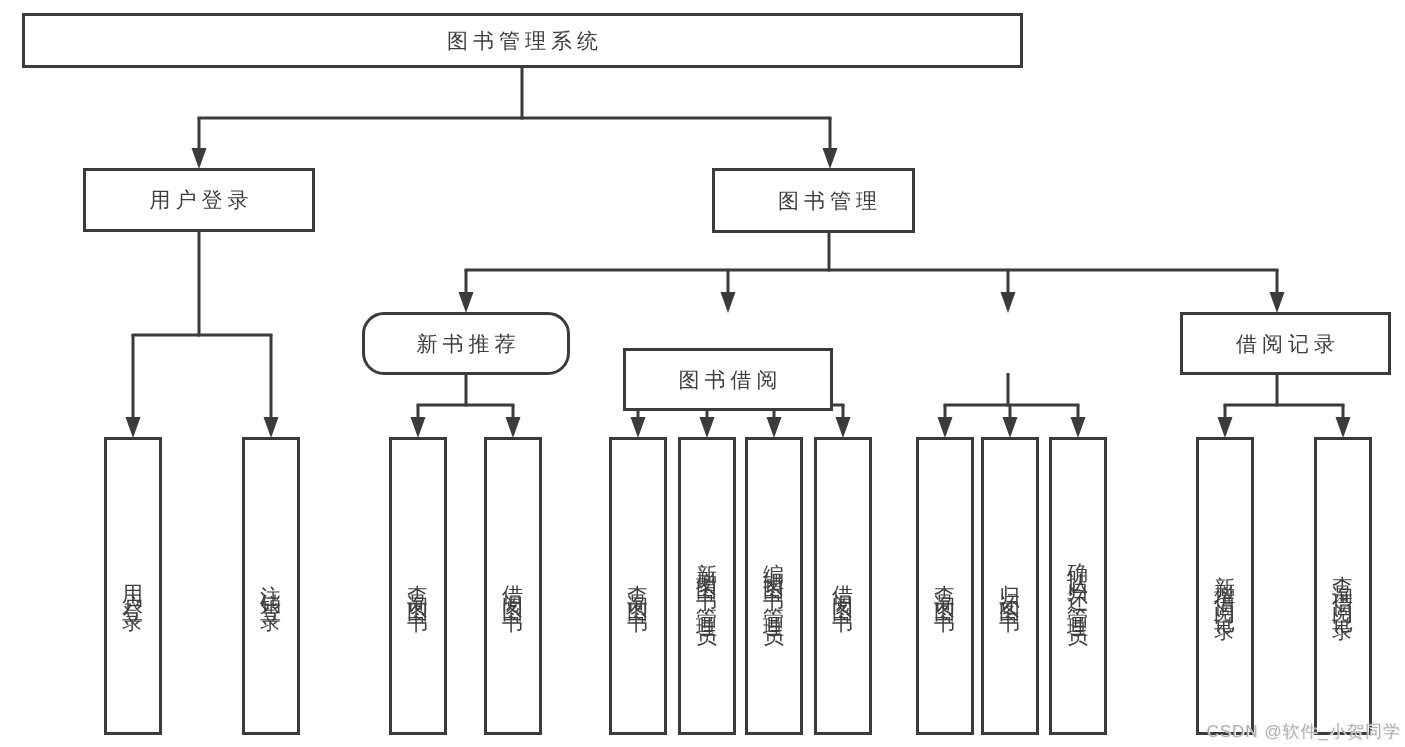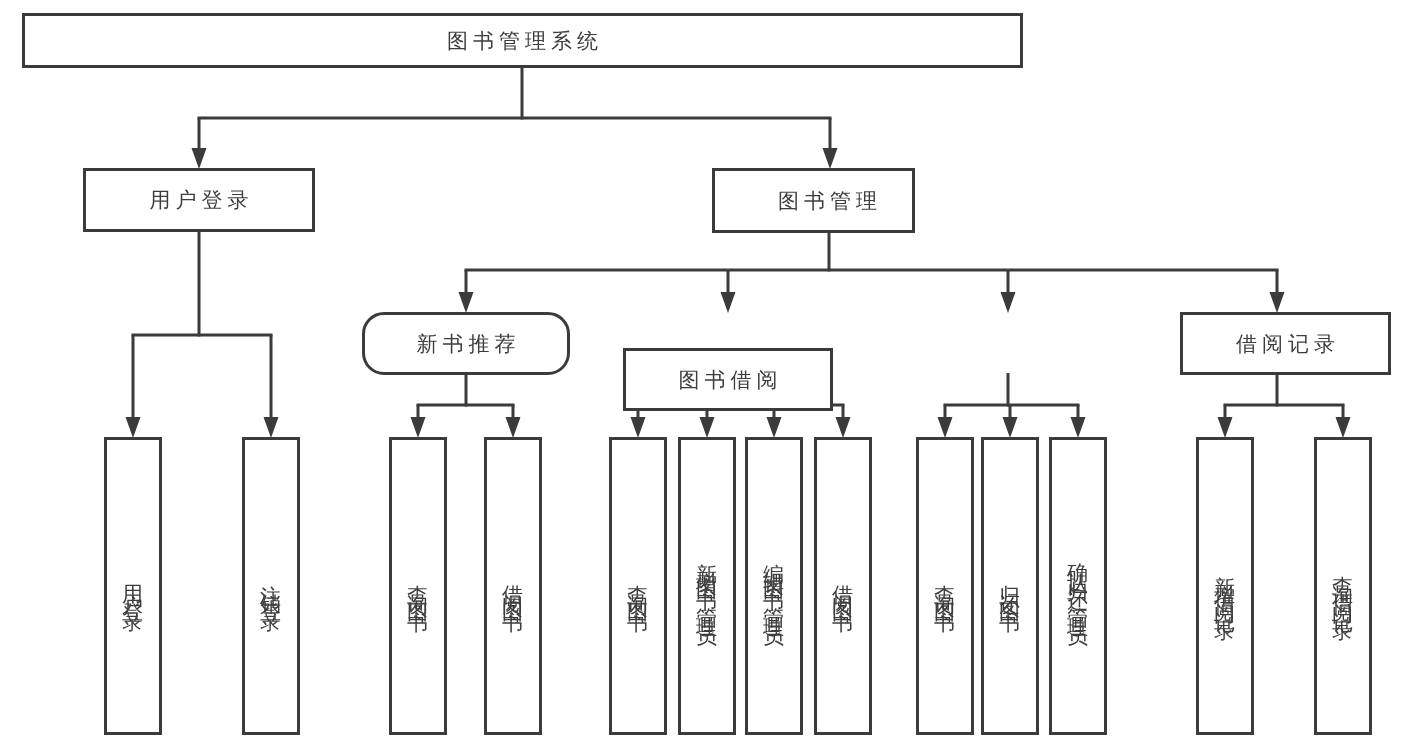--- a/index.html
+++ b/index.html
@@ -212,13 +212,14 @@
   <div class="box leaf lf lf-11">
     <span class="vlabel">确认归还（管理员）</span>
   </div>
   <div class="box leaf lf lf-12">
     <span class="vlabel">新增借阅记录</span>
   </div>
   <div class="box leaf lf lf-13">
     <span class="vlabel">查询借阅记录</span>
   </div>
 
+  <div class="watermark">CSDN @软件_小贺同学</div>
 </div>
 
 </body></html>

